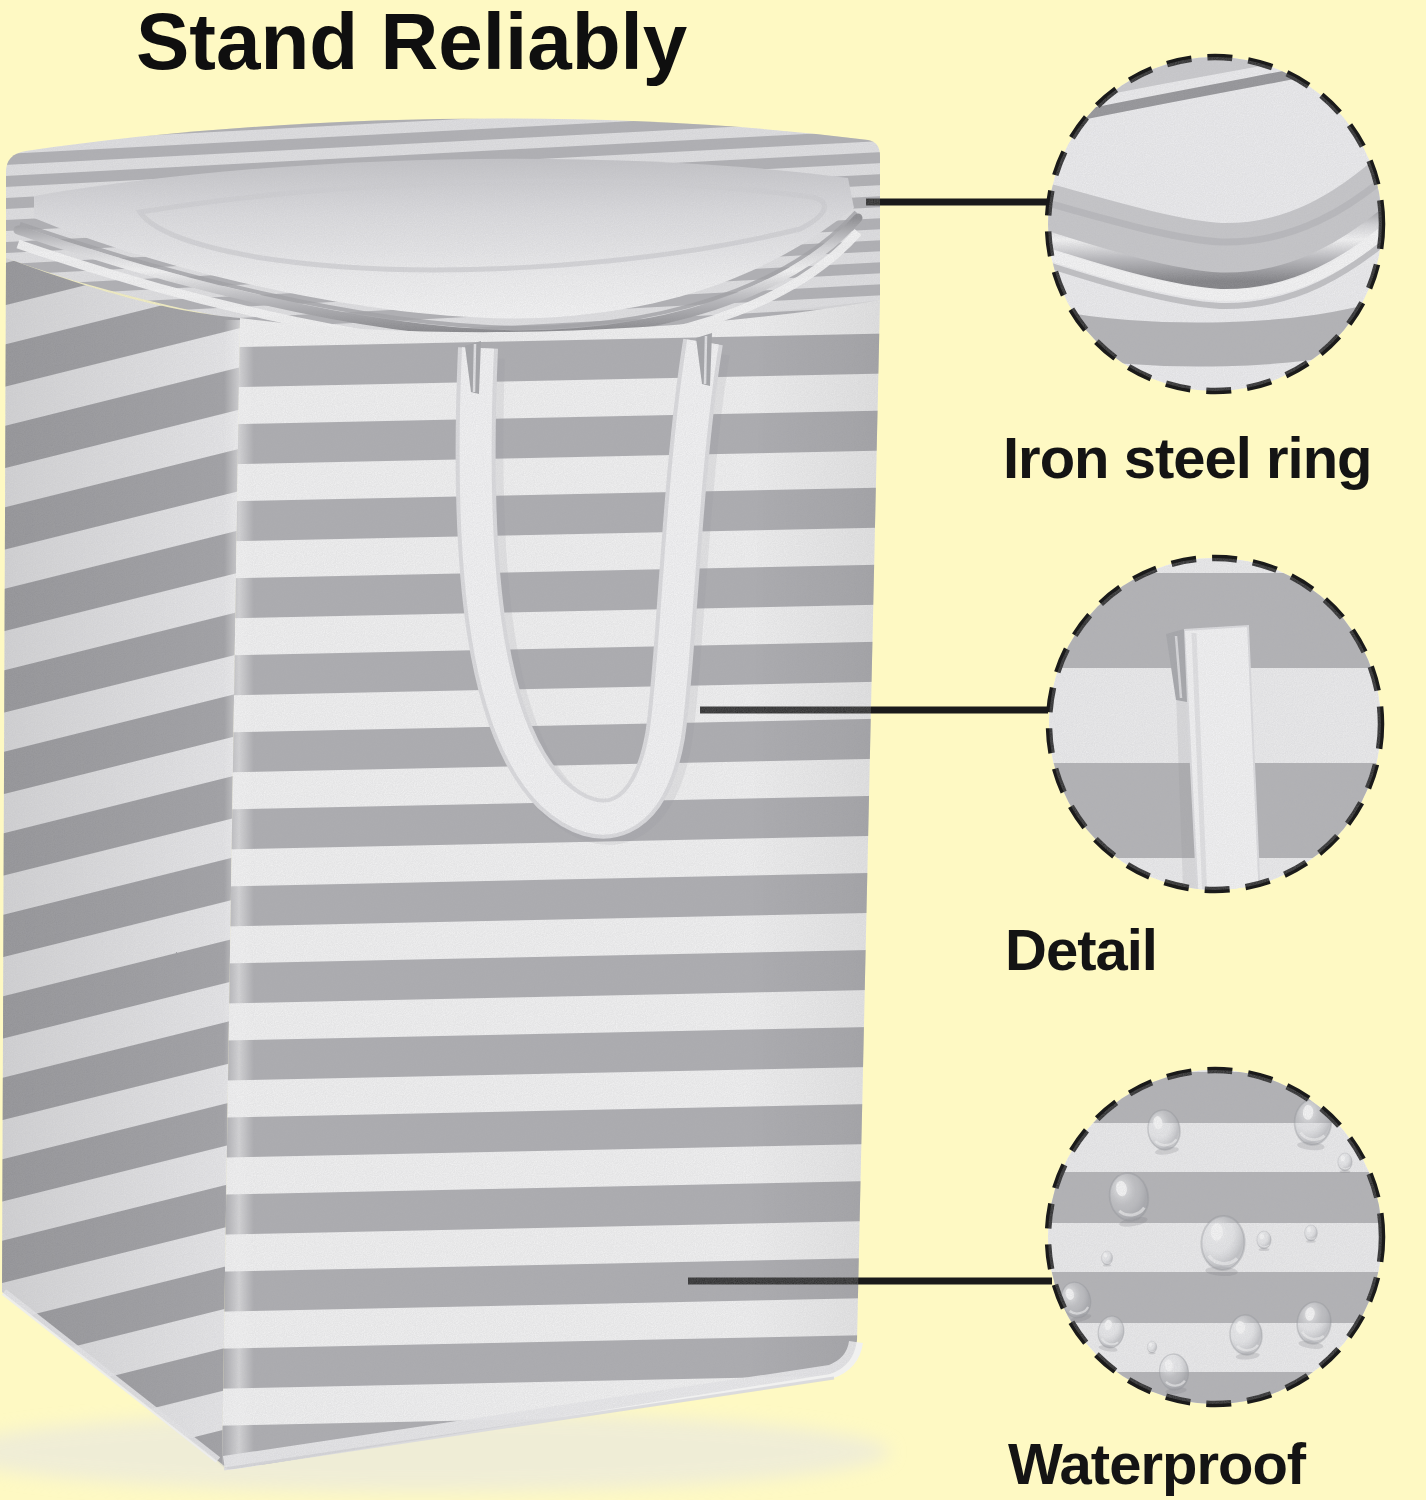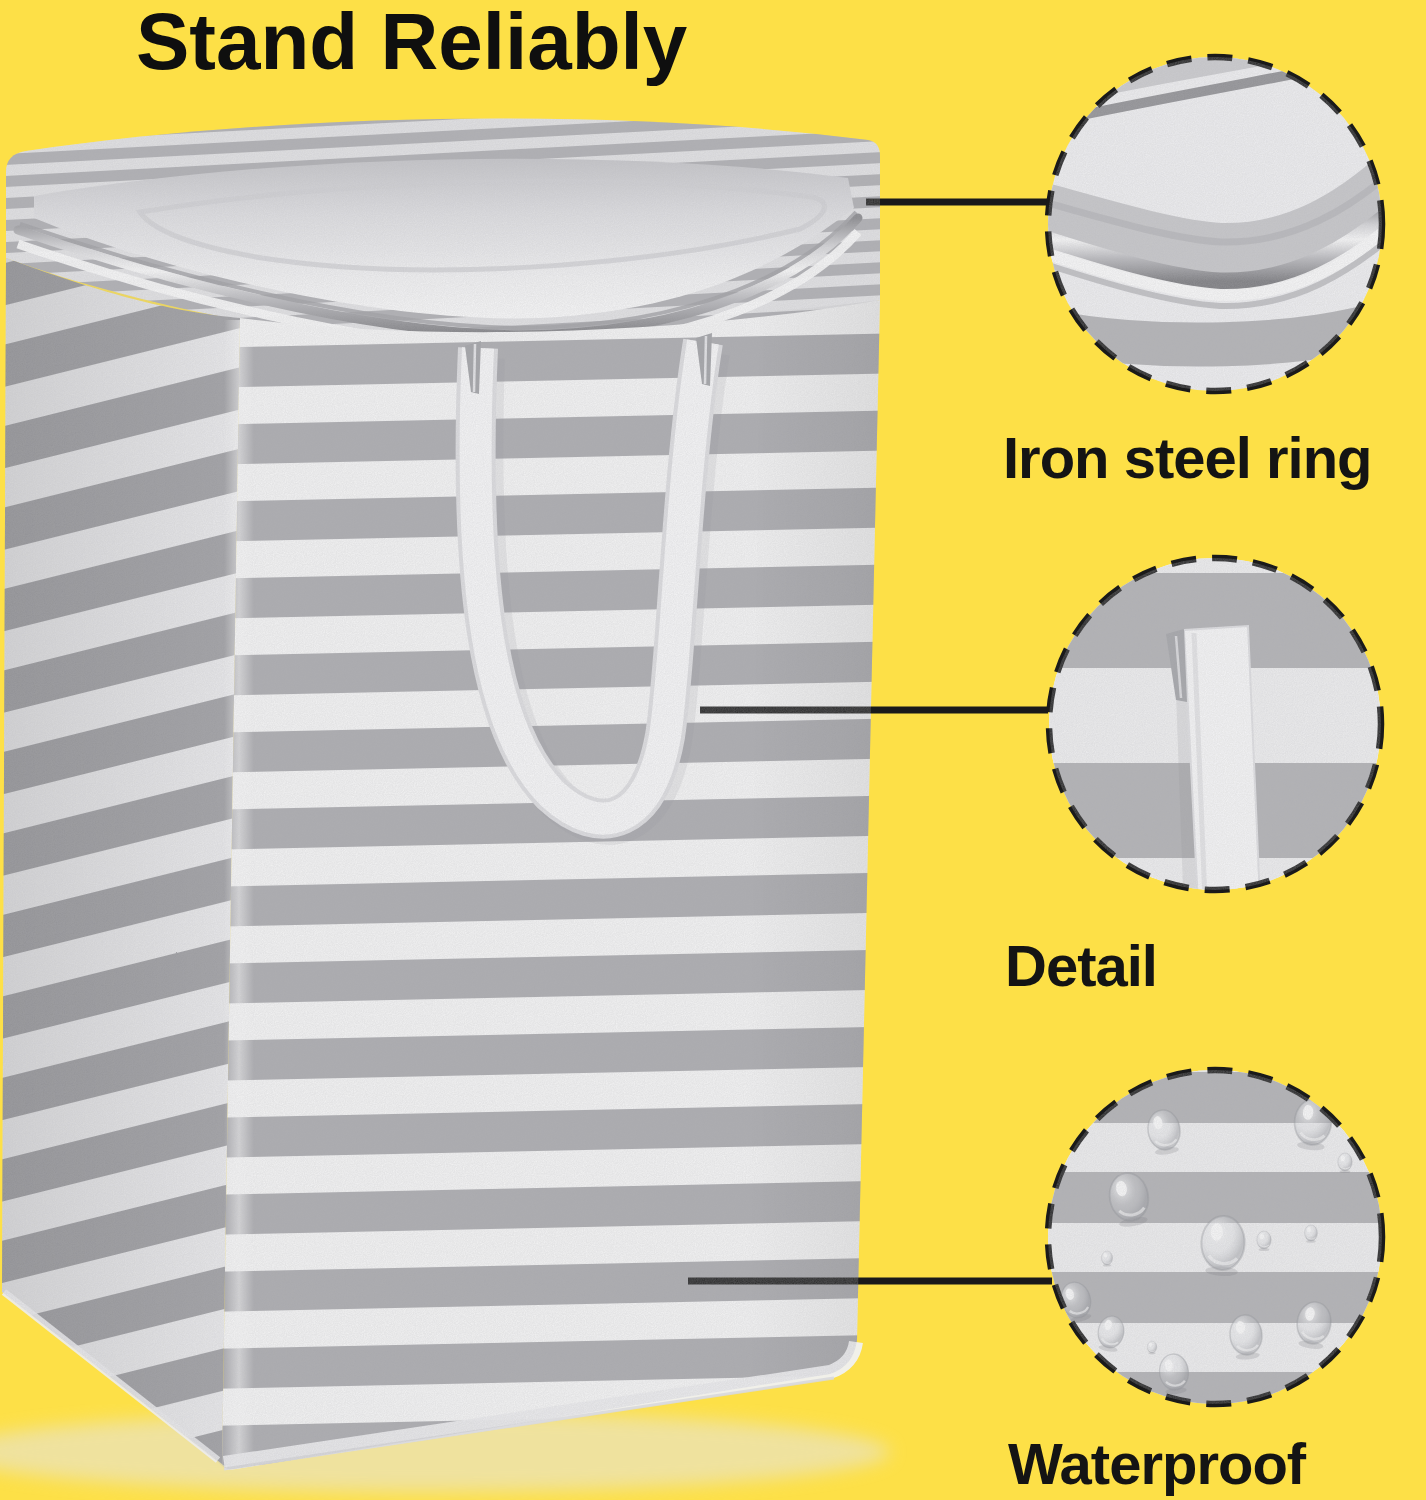--- a/index.html
+++ b/index.html
@@ -1,35 +1,35 @@
 <!DOCTYPE html>
 <html><head>
 <meta charset="utf-8">
 <style>
   html,body{margin:0;padding:0;background:#ffffff;}
   .stage{
     position:relative;
     width:1426px;height:1500px;
-    background:#fde047;
+    background:#fef9c3;
     overflow:hidden;
     font-family:"Liberation Sans", sans-serif;
   }
   .stage svg{position:absolute;left:0;top:0;}
   .page-title{
     position:absolute;left:136px;top:-4px;
     font-size:80px;font-weight:700;color:#0f0f0f;
     letter-spacing:0px;white-space:nowrap;
   }
   .callout-label{
     position:absolute;width:420px;text-align:left;
     font-size:58px;font-weight:700;color:#141414;
     letter-spacing:-1px;white-space:nowrap;
   }
   .label-ring{left:1003px;top:424px;}
-  .label-detail{left:1005px;top:916px;margin-top:16px;}
+  .label-detail{left:1005px;top:916px;}
   .label-waterproof{left:1008px;top:1430px;}
 </style>
 </head>
 <body>
 
 <div class="stage">
 
 <svg width="1426" height="1500" viewBox="0 0 1426 1500">
   <defs>
 

